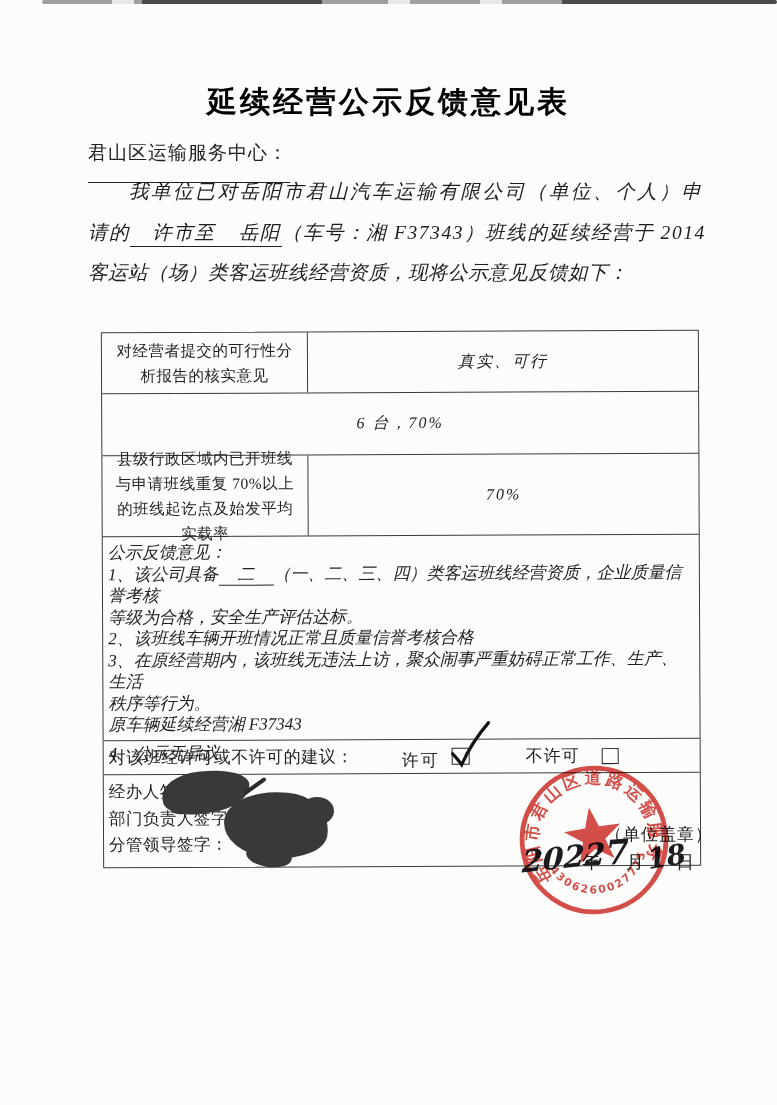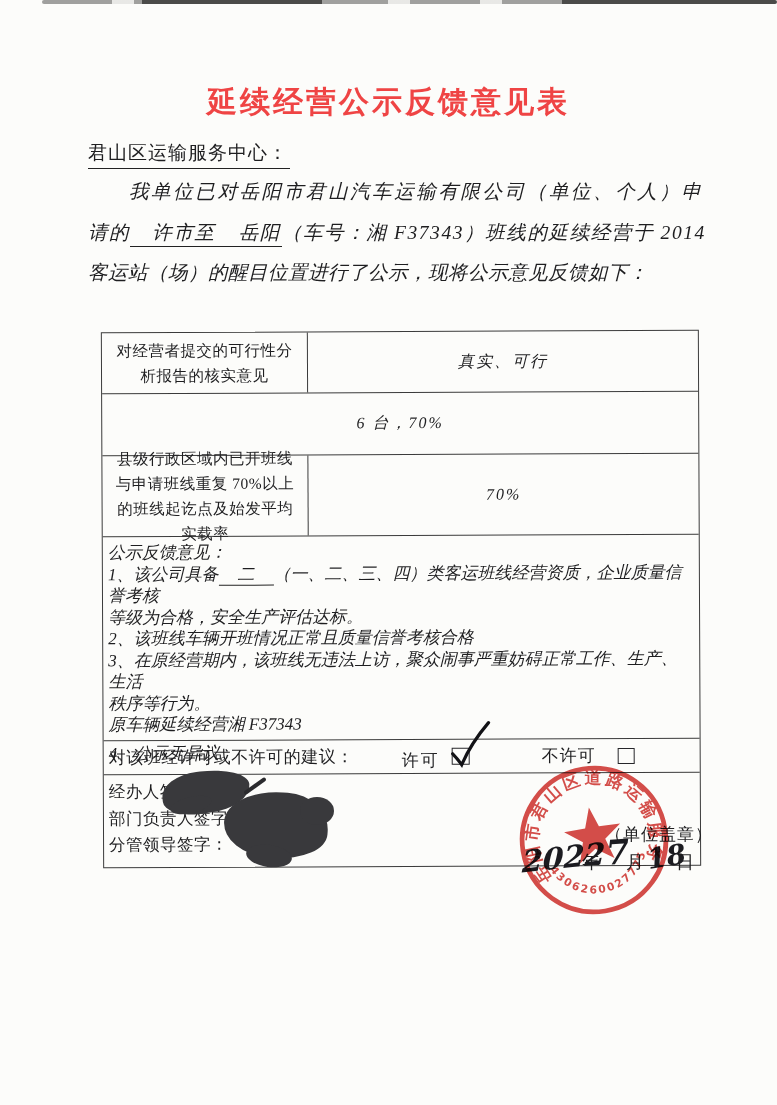--- a/index.html
+++ b/index.html
@@ -12,25 +12,25 @@
   
   .scan-top{
     position:absolute;top:0;left:42px;right:0;height:4px;opacity:.8;border-radius:2px;
     background:
       linear-gradient(#1f1f1d,#1f1f1d) no-repeat 100px 0/180px 100%,
       linear-gradient(#1f1f1d,#1f1f1d) no-repeat 520px 0/215px 100%,
       repeating-linear-gradient(90deg, rgba(42,42,40,.55) 0 70px, rgba(42,42,40,.12) 70px 92px);
   }
   .title{
     position:absolute;top:82px;left:0;width:100%;margin:0;
-    text-align:center;font-size:30px;font-weight:bold;letter-spacing:3px;color:#ef4444;
+    text-align:center;font-size:30px;font-weight:bold;letter-spacing:3px;color:#000000;
   }
   .salutation{
     position:absolute;top:140px;left:88px;
-    font-size:19px;letter-spacing:1px;padding:0 2px 2px 0;
+    font-size:19px;letter-spacing:1px;padding:0 2px 16px 0;
     border-bottom:1.5px solid #222;
   }
   .intro{position:absolute;top:172px;left:88px;width:616px;font-size:19.5px;}
   .iline{height:40.5px;line-height:40.5px;white-space:nowrap;font-style:italic;}
   .ls1{letter-spacing:2.6px;text-indent:41px;}
   .ls2{letter-spacing:1.6px;}
   .ls3{letter-spacing:2.4px;}
   .ls4{letter-spacing:0.5px;}
   .u{border-bottom:1.5px solid #222;padding:0 1px 3px 1px;}
 
@@ -55,21 +55,21 @@
   }
   .fb-line{display:block;}
   .fb-gap{margin-top:7px;}
   .ublank{border-bottom:1.3px solid #222;padding:0 2px 1px 2px;}
   .decision{
     height:34px;box-sizing:border-box;border-bottom:1.6px solid #3b3b3b;
     display:flex;align-items:center;font-size:17px;padding-left:5px;position:relative;
   }
   .dec-label{letter-spacing:.5px;}
   .approve{margin-left:48px;letter-spacing:2px;margin-top:7px;}
-  .reject{margin-left:72px;letter-spacing:1px;}
+  .reject{margin-left:56px;letter-spacing:1px;}
   .cbox{
     position:relative;display:inline-block;width:16px;height:15px;
     border:1.6px solid #26262a;margin-left:12px;flex:none;
   }
   .cbox2{width:15px;height:14px;margin-left:22px;}
   .checkmark{position:absolute;left:-6px;top:-29px;overflow:visible;}
   .sigs{position:relative;padding:4px 0 0 5px;font-size:16.5px;line-height:26.5px;letter-spacing:.5px;}
   .sig-line{display:block;}
 
   
@@ -104,21 +104,21 @@
 
   <div class="scan-top"></div>
 
   <h1 class="title">延续经营公示反馈意见表</h1>
 
   <div class="salutation">君山区运输服务中心：</div>
 
   <div class="intro">
     <div class="iline ls1"><span>我单位已对岳阳市君山汽车运输有限公司（单位、个人）申</span></div>
     <div class="iline ls2"><span>请的</span><span class="u">　许市至</span><span class="u">　岳阳</span><span>（车号：湘 F37343）班线的延续经营于 2014</span></div>
-    <div class="iline ls4"><span>客运站（场）的醒目位置进行了公示，现将公示意见反馈如下：</span></div>
+    <div class="iline ls4"><span>客运站（场）类客运班线经营资质，现将公示意见反馈如下：</span></div>
   </div>
 
   <div class="bigbox">
     <div class="trow r1">
       <div class="tlabel">对经营者提交的可行性分析报告的核实意见</div>
       <div class="tvalue">真实、可行</div>
     </div>
     <div class="trow r2">
       <div class="tvalue">6 台，70%</div>
     </div>

